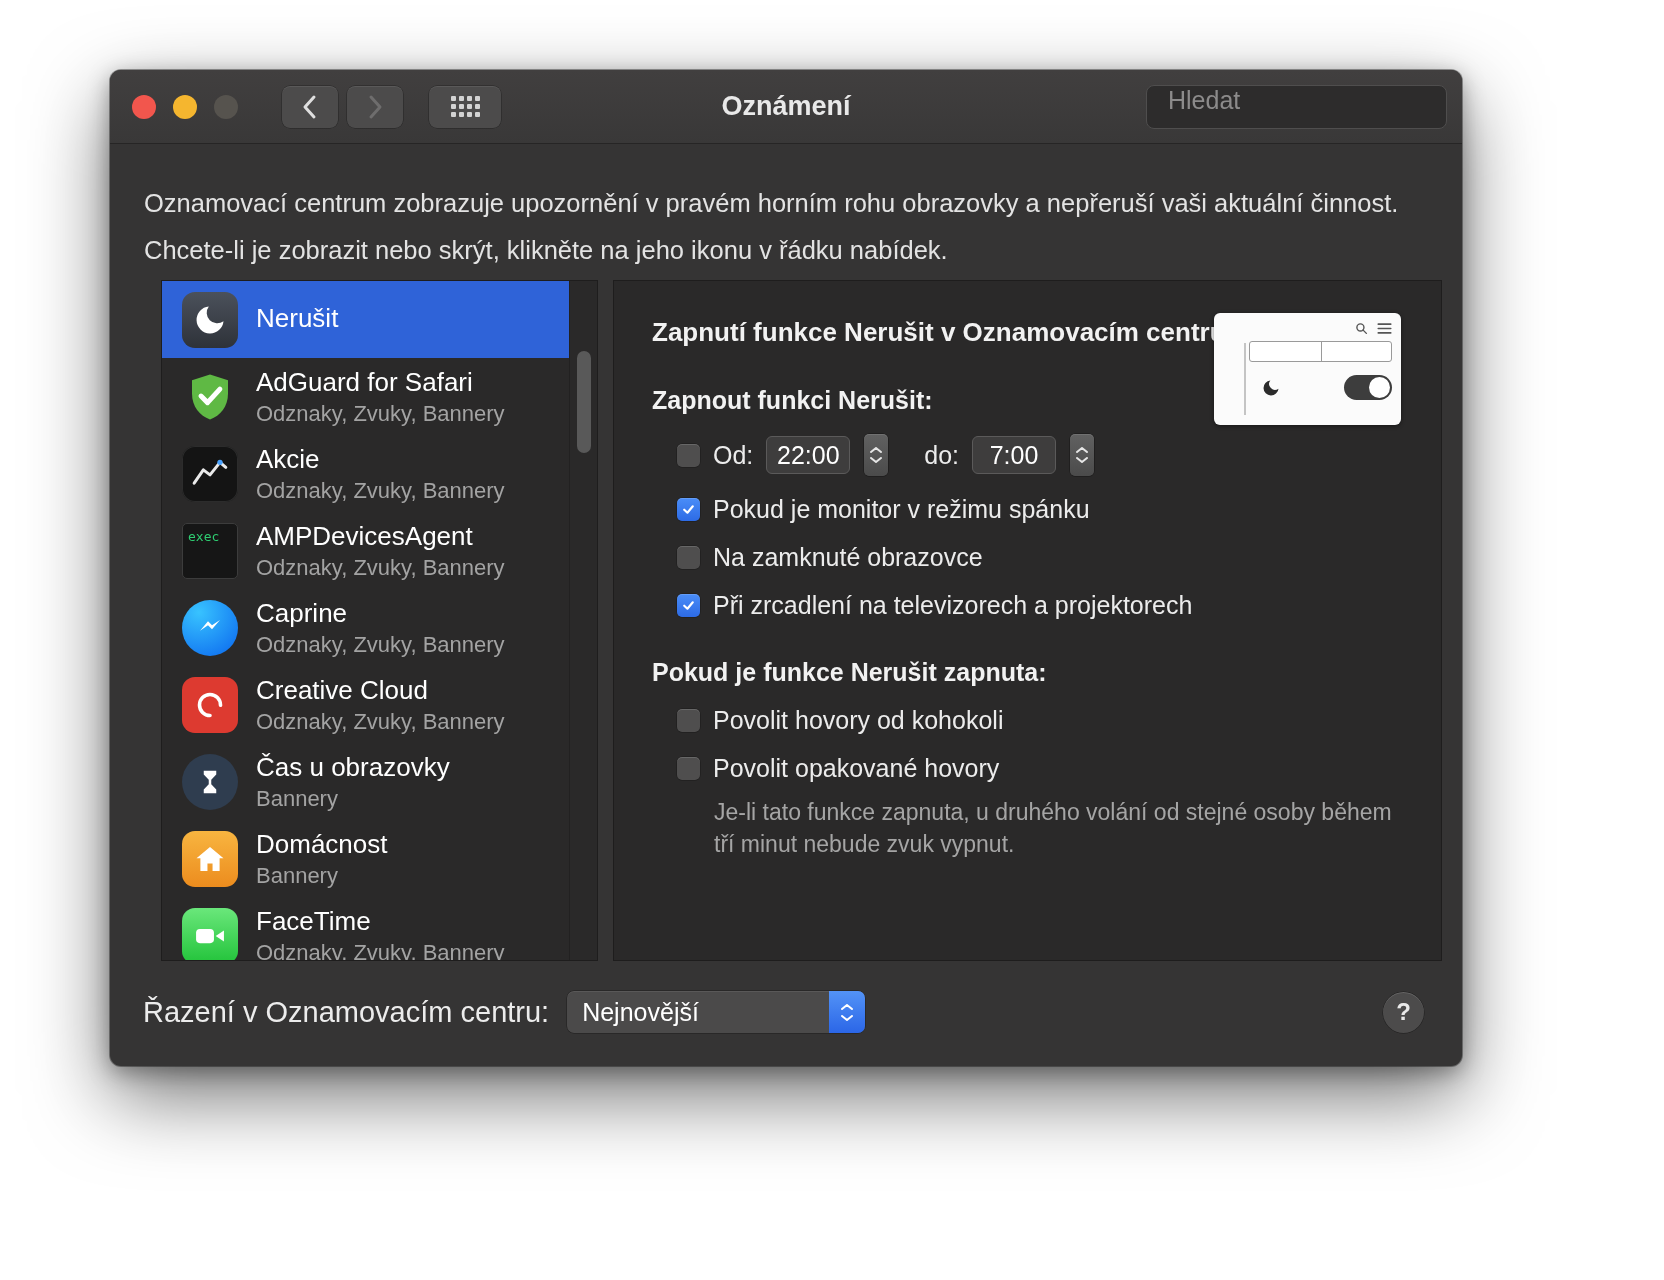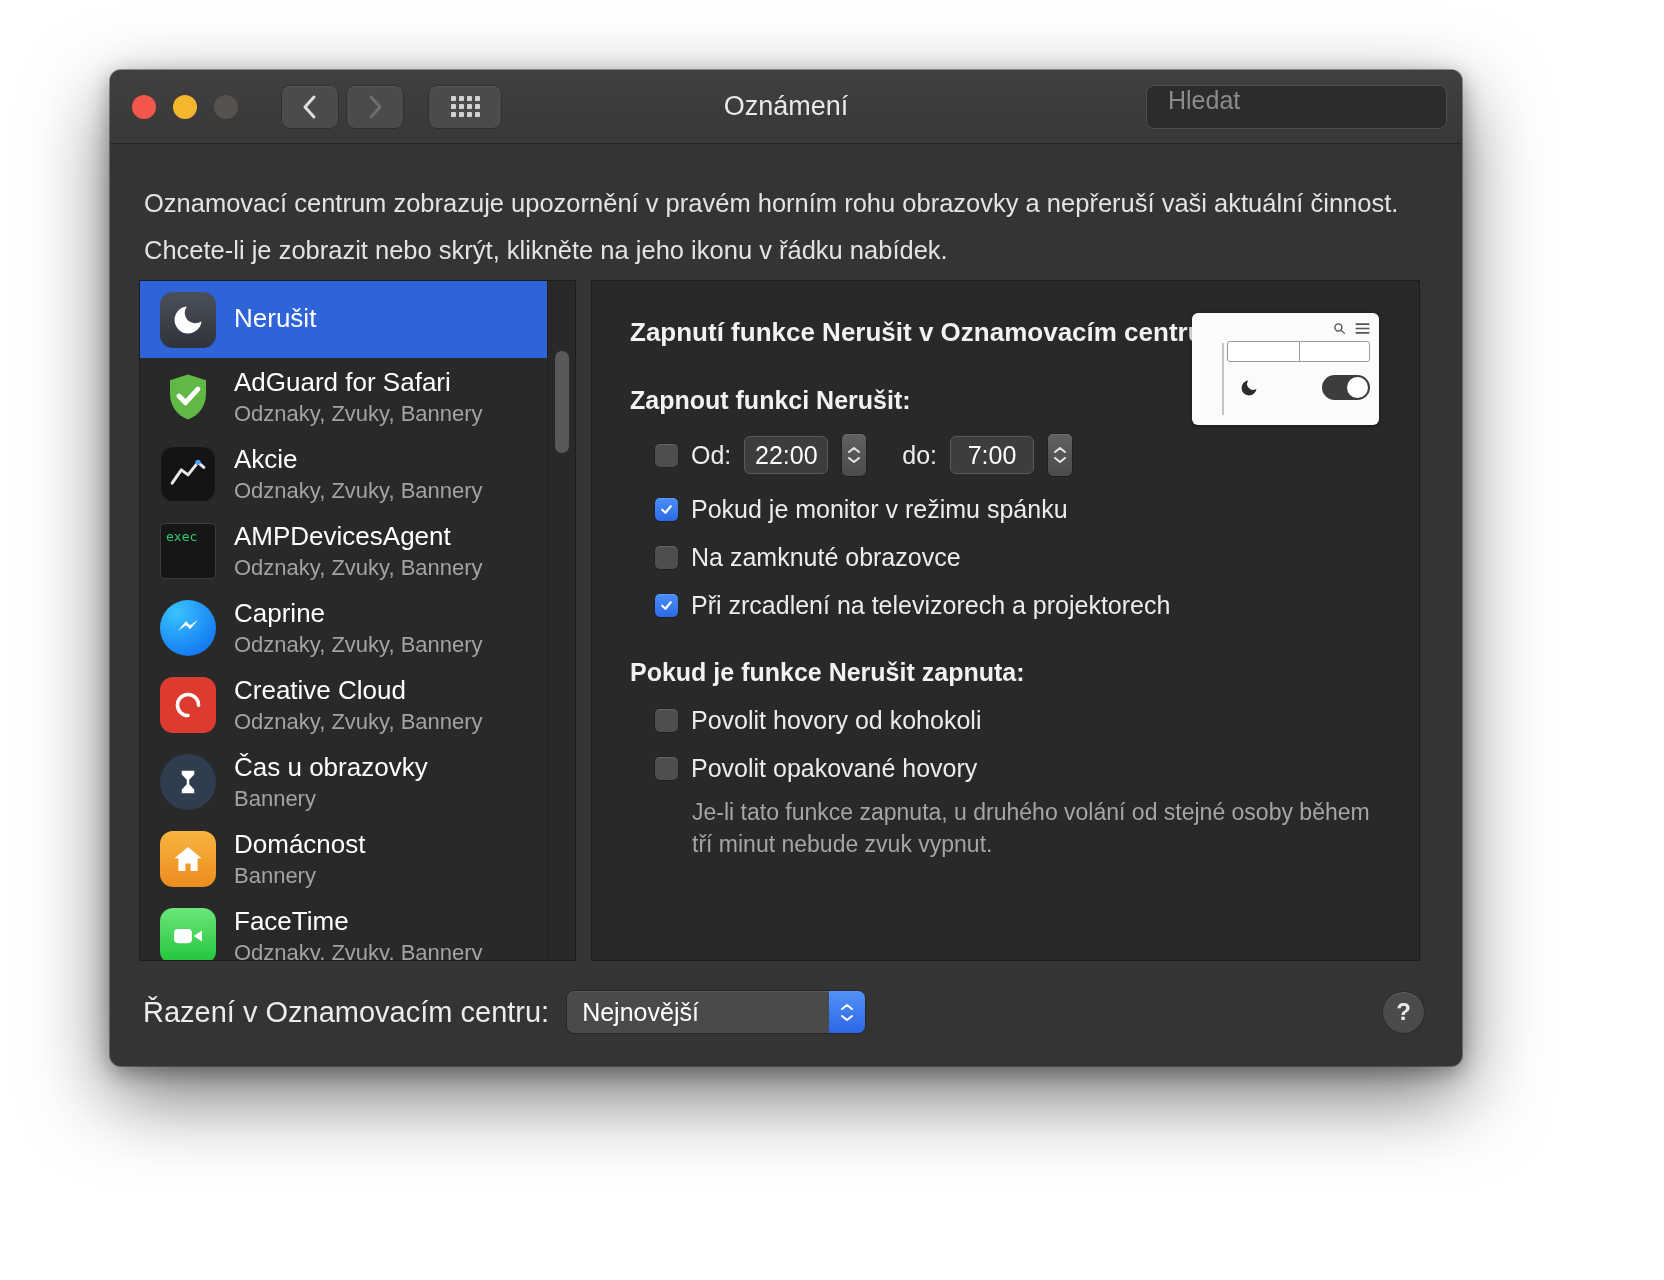--- a/index.html
+++ b/index.html
@@ -34,39 +34,39 @@
   }
   .grid-btn {
     margin-left:26px; width:72px; height:42px; border-radius:8px; background:#4c4b4b;
     display:flex; align-items:center; justify-content:center;
     box-shadow:0 0 0 .5px rgba(0,0,0,.4), inset 0 1px 0 rgba(255,255,255,.08);
   }
   .grid-icon { display:grid; grid-template-columns:repeat(4,5px); grid-auto-rows:5px; gap:3px; }
   .grid-icon i { background:#d3d3d3; border-radius:1px; }
   .win-title {
     position:absolute; left:0; right:0; text-align:center;
-    color:#e9e9e9; font-size:27px; font-weight:400; pointer-events:none;
+    color:#e9e9e9; font-size:27px; font-weight:700; pointer-events:none;
   }
   .search {
     position:absolute; right:15px; top:15px; width:301px; height:44px;
     background:#2d2c2c; border:1px solid #4f4e4e; border-radius:8px;
     display:flex; align-items:flex-start; padding:0 12px; gap:9px;
   }
   .search input {
     background:transparent; border:none; outline:none; flex:1;
     color:#e6e6e6; font-size:25px; font-family:"Liberation Sans", sans-serif;
   }
   .search input::placeholder { color:#8c8b8b; }
   
   .intro {
     position:absolute; top:110px; left:34px; width:1290px;
     color:#e3e3e3; font-size:25.5px; line-height:47px; white-space:pre-line;
   }
   
-  .main { position:absolute; top:210px; left:29px; width:1281px; height:681px; display:flex; gap:15px; }
+  .main { position:absolute; top:210px; left:51px; width:1281px; height:681px; display:flex; gap:15px; }
   .listbox {
     width:437px; height:100%; background:#2a2929; border:1px solid #1e1d1d;
     position:relative; overflow:hidden;
   }
   .rows { padding-right:28px; }
   .row { height:77px; display:flex; align-items:center; padding-left:20px; gap:18px; }
   .row.selected { background:#2f63d8; }
   .row-text { display:flex; flex-direction:column; justify-content:center; gap:3px; }
   .row-title { color:#ffffff; font-size:26px; }
   .row-sub { color:#a3a3a3; font-size:22px; }

